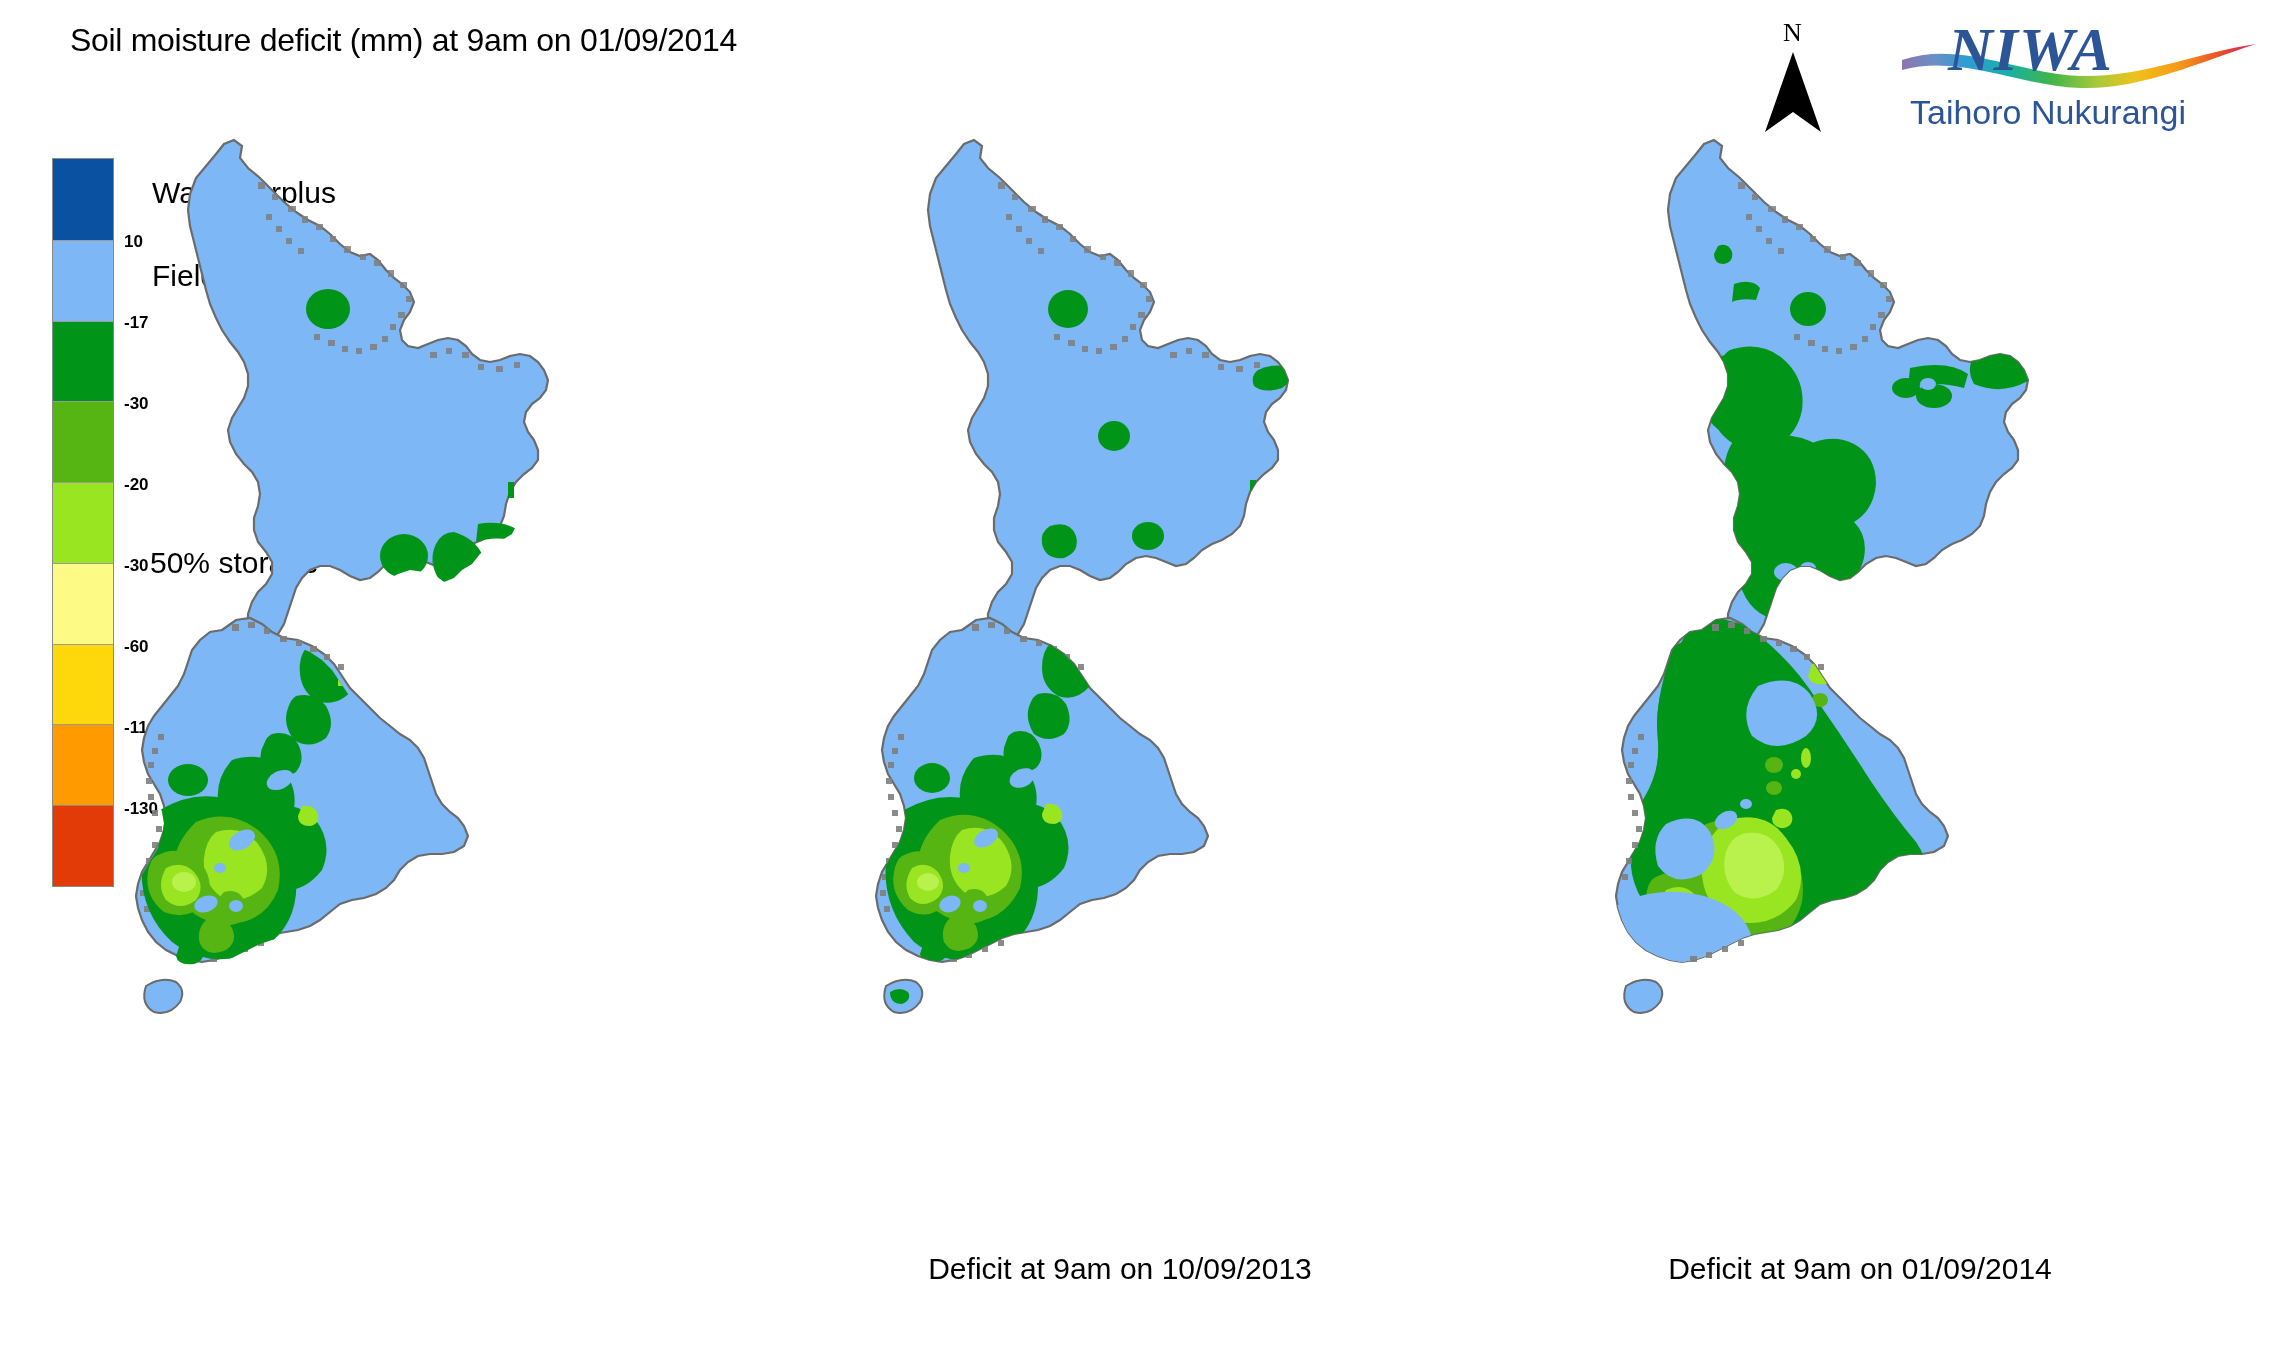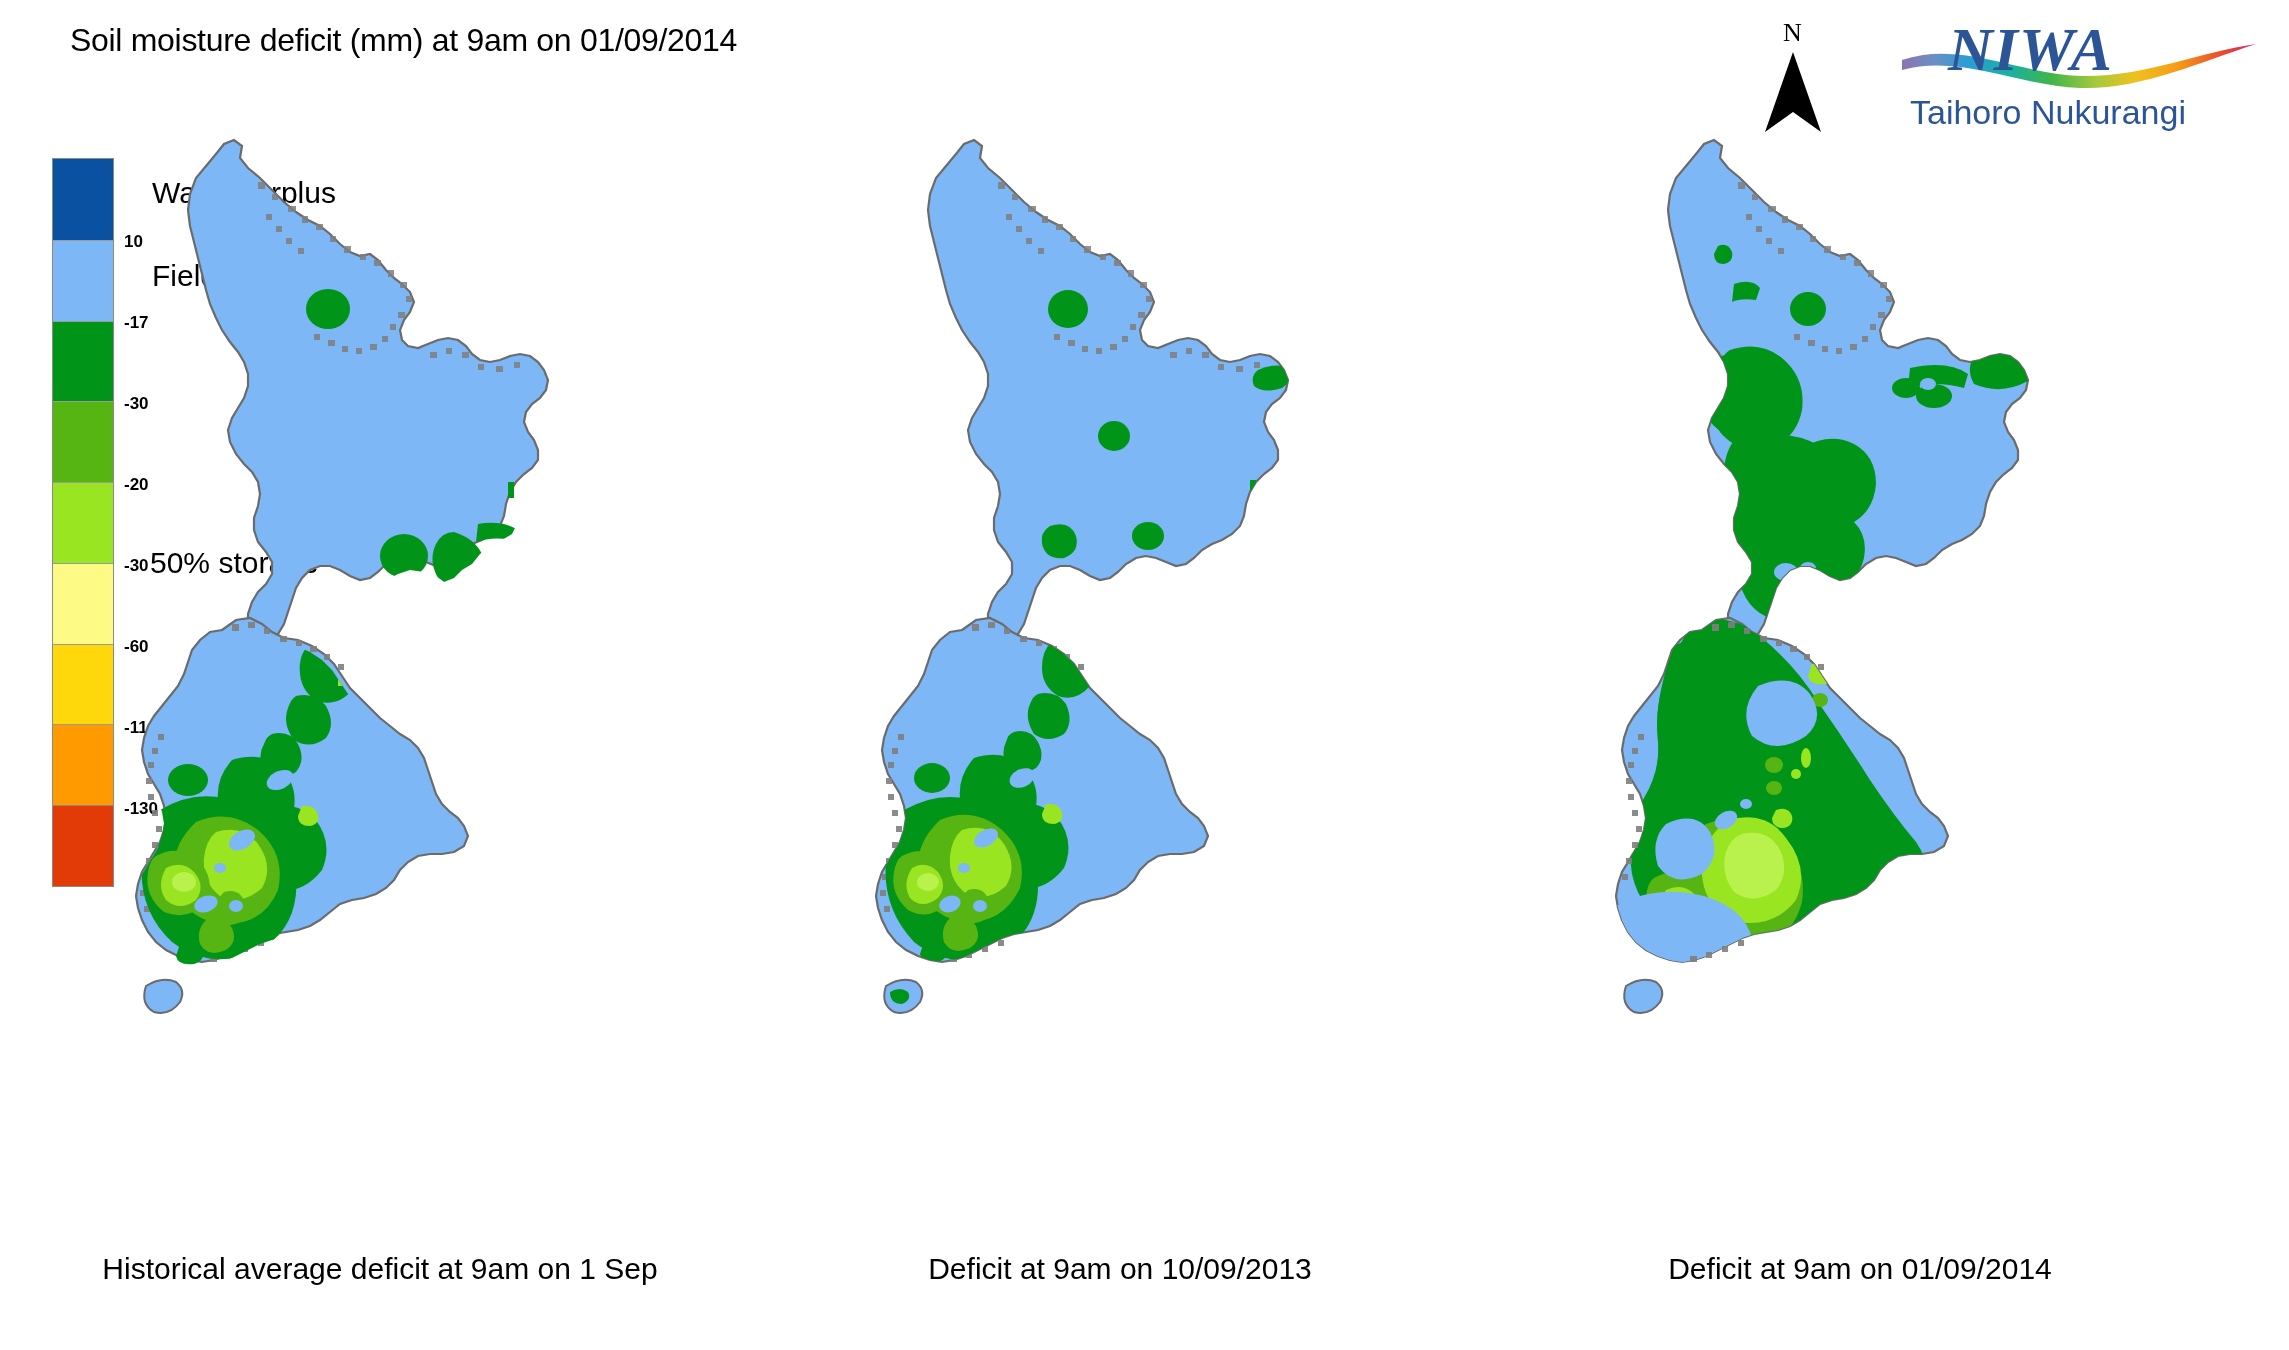--- a/index.html
+++ b/index.html
@@ -257,21 +257,20 @@
 
         <rect x="328" y="556" width="8" height="10" fill="#9ae522"></rect>
         <path d="M292 686 q12 -2 16 8 q2 10 -8 12 q-12 0 -12 -10 Z" fill="#9ae522"></path>
         <path d="M170 824 q14 -6 22 6 q4 10 -8 14 q-16 2 -18 -8 Z" fill="#009418"></path>
       </g>
 
       <path d="M136 866 q16 -10 30 -4 q10 8 4 20 q-10 14 -26 10 q-14 -8 -8 -26 Z" fill="#7db7f5" stroke="#6b6b6b" stroke-width="2"></path>
       <path d="M142 874 q8 -4 14 2 q4 8 -4 12 q-10 2 -12 -6 Z" fill="#7db7f5"></path>
     </g>
   </svg>
-  <div class="panel-caption">Historical average deficit at  9am on 1 Sep</div>
 </div>
 
 <div class="panel" id="panel-1">
   <svg viewBox="0 0 740 1115">
     <defs>
       <clipPath id="clipNI1">
           <use href="#niShape"></use>
         </clipPath>
       <clipPath id="clipSI1">
           <use href="#siShape"></use>

